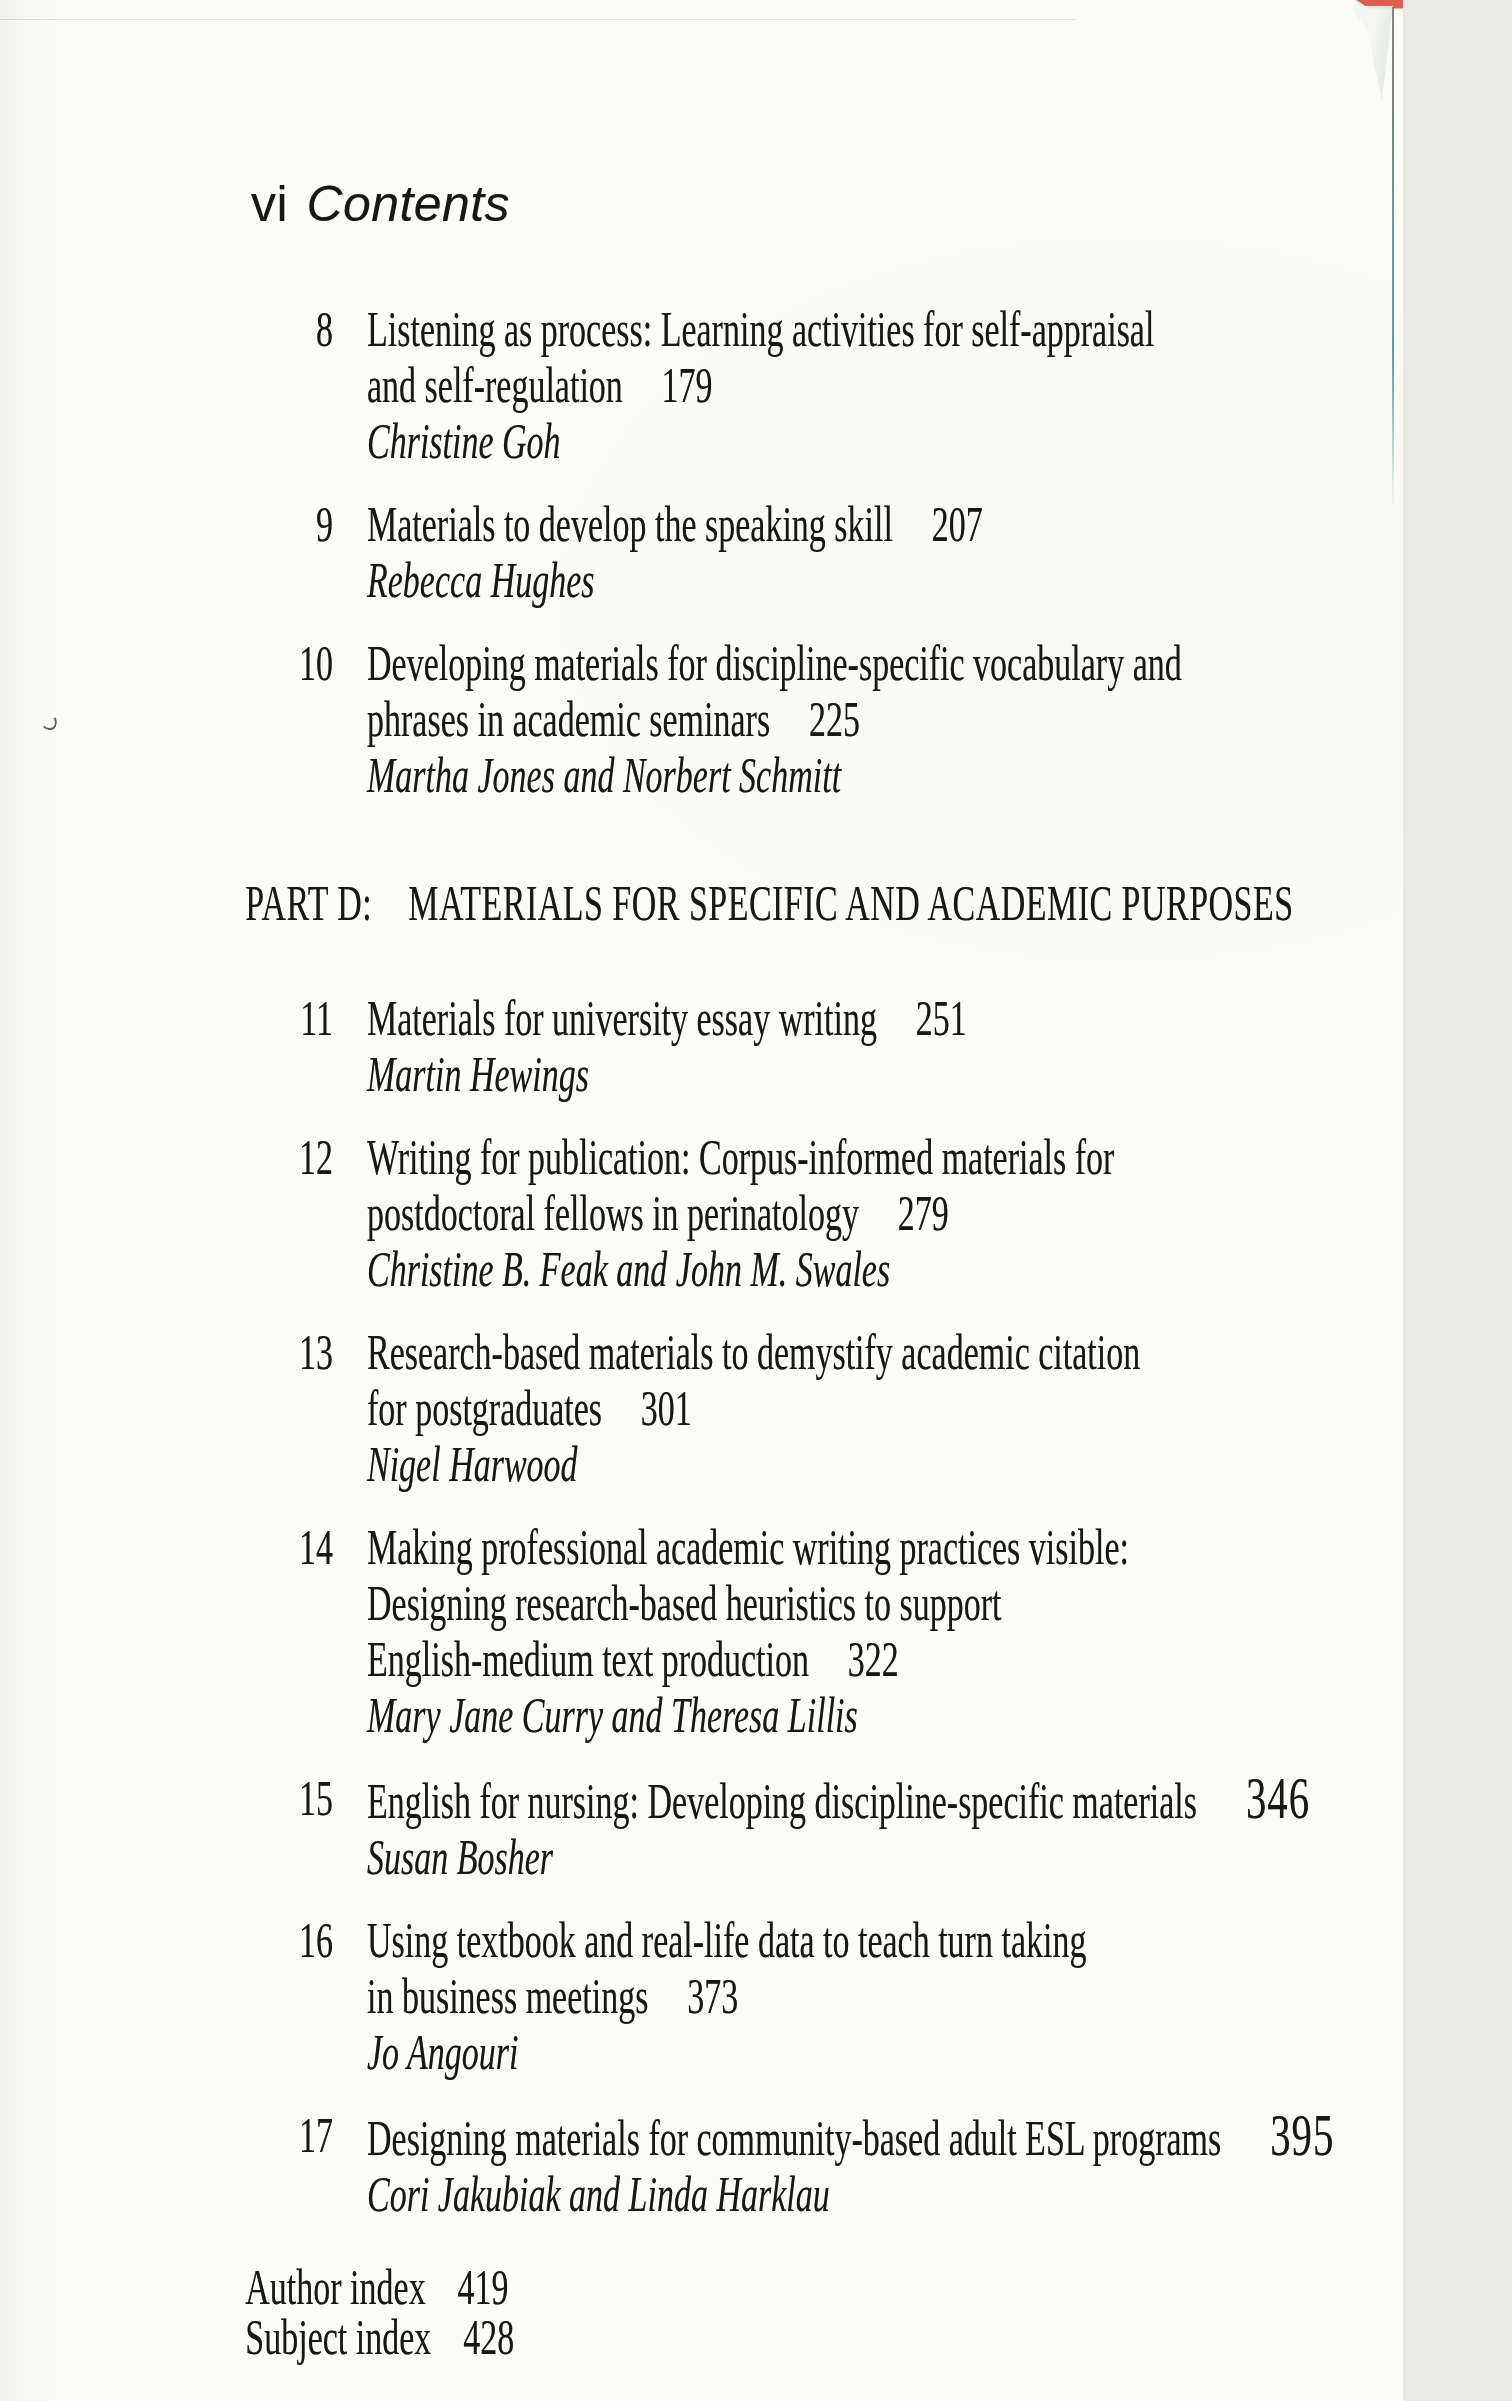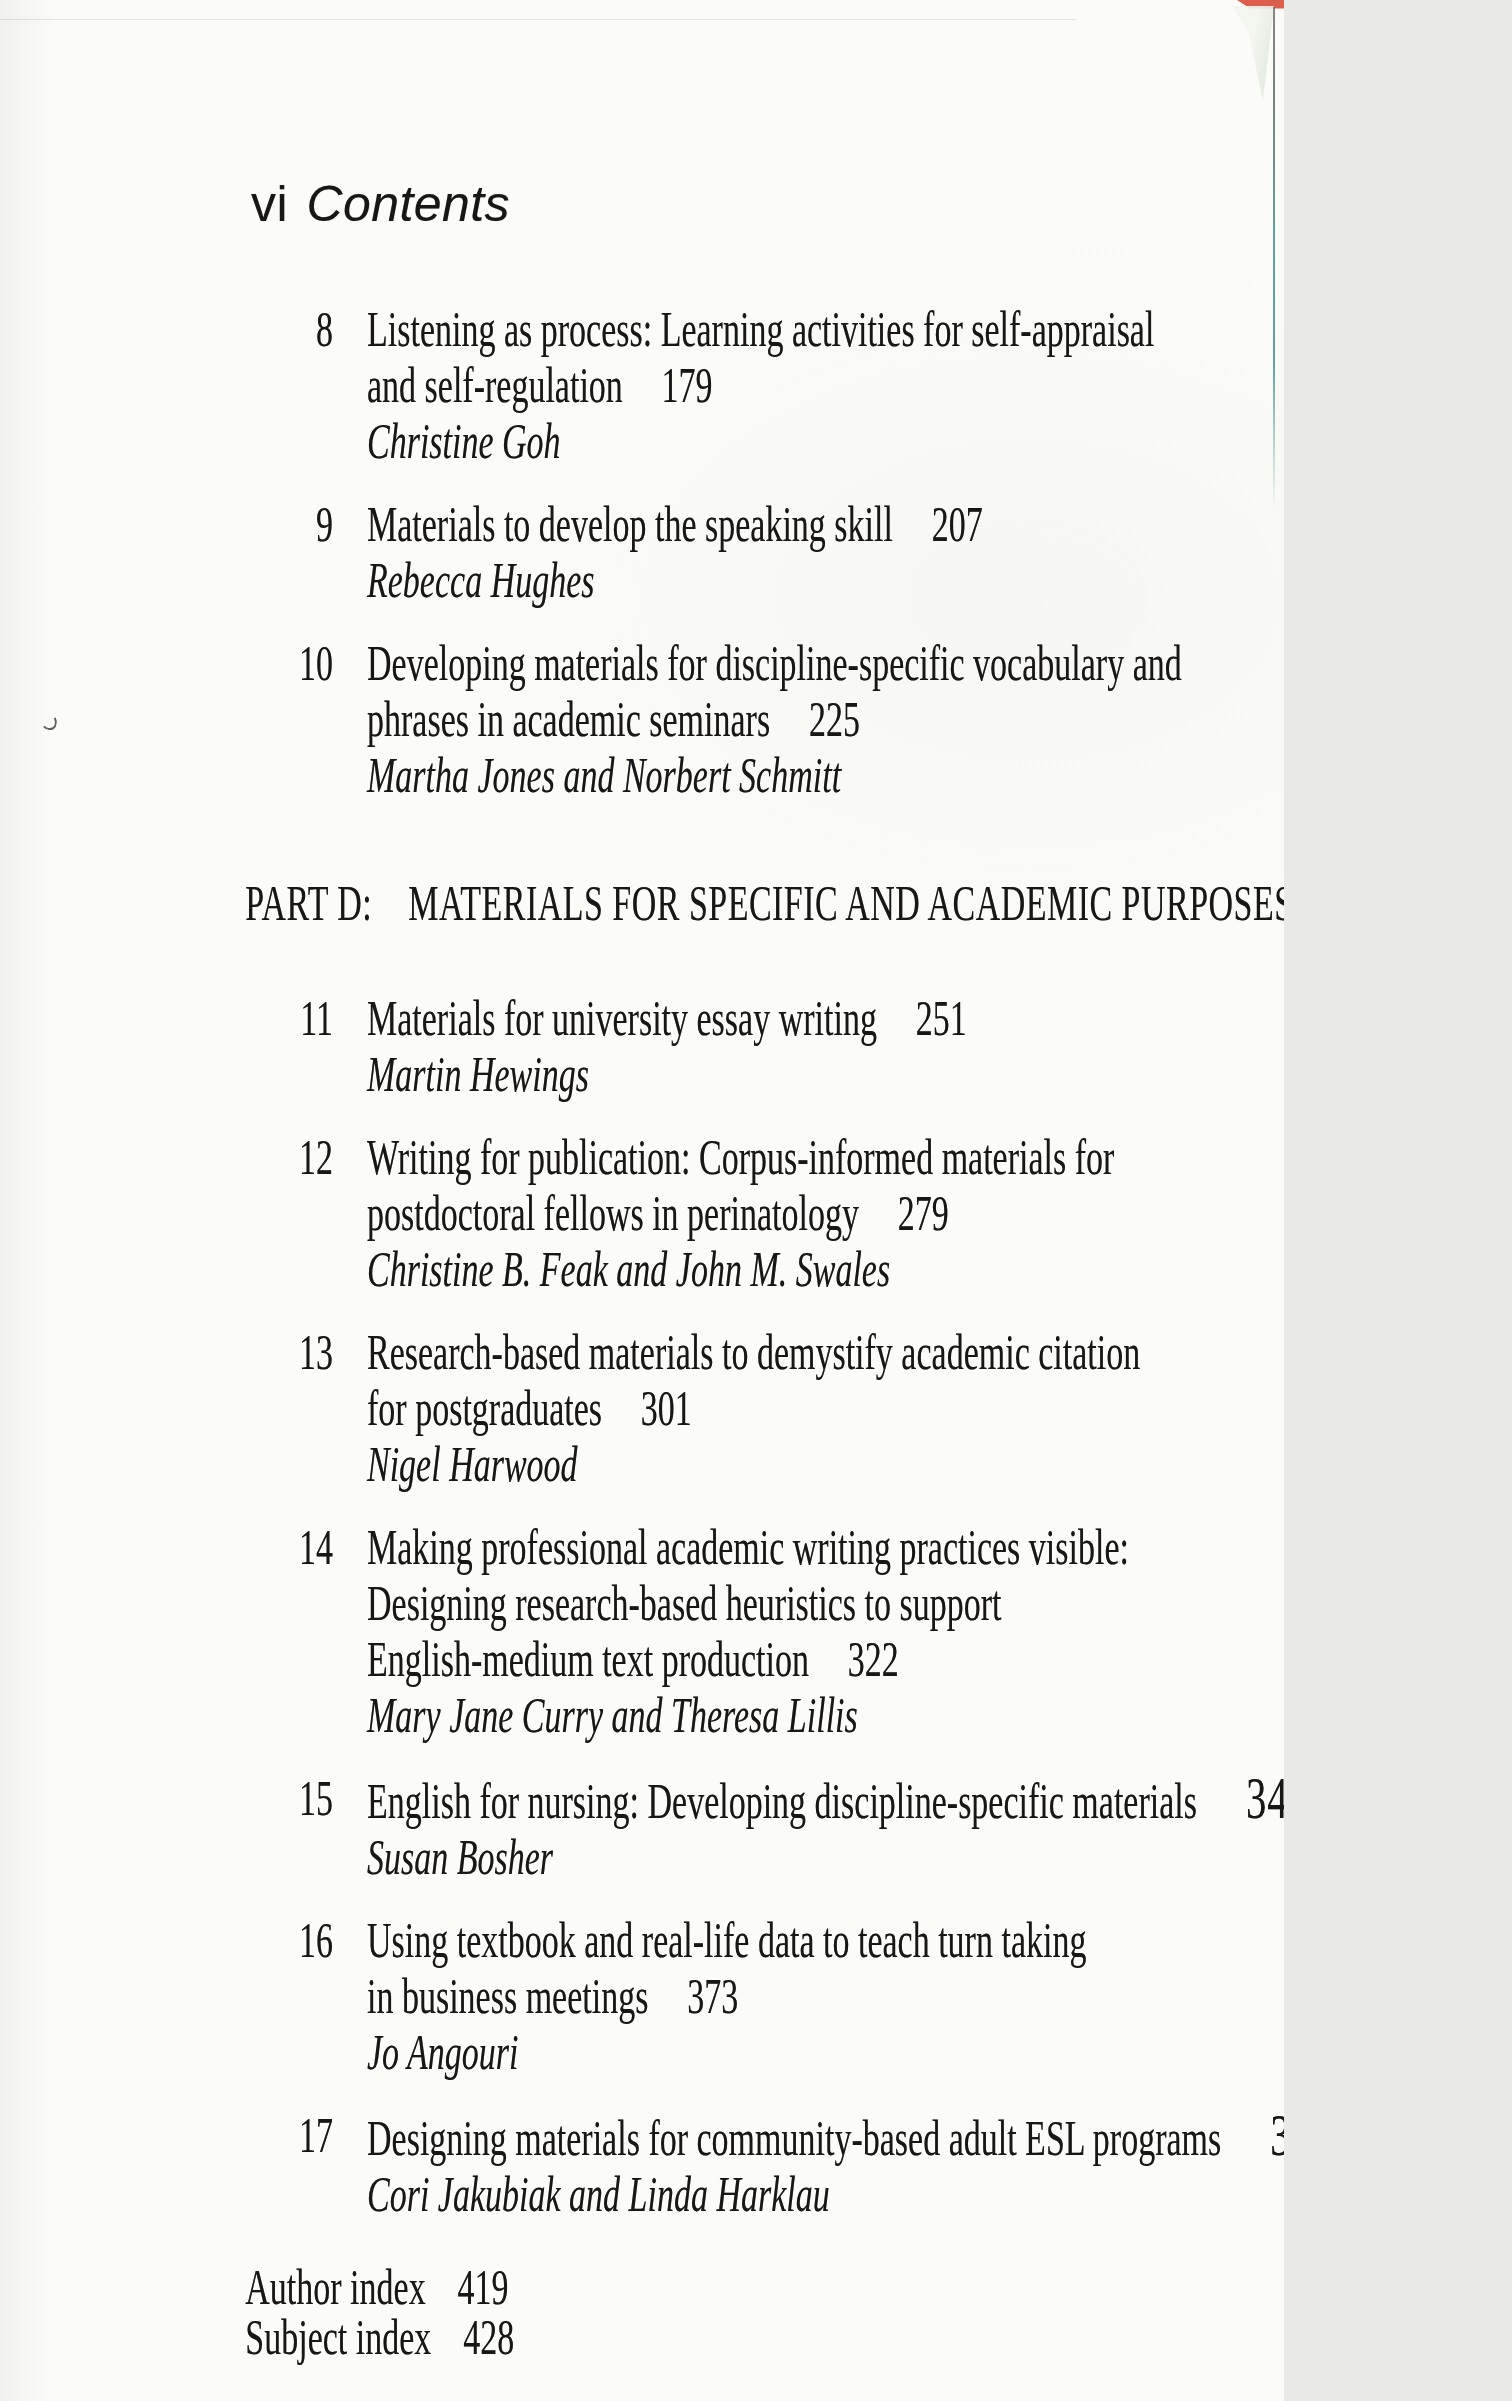--- a/index.html
+++ b/index.html
@@ -1,19 +1,19 @@
 <!DOCTYPE html>
 <html style="font-size:11.5px"><head>
 <meta charset="utf-8">
 <style>
   html, body { margin: 0; padding: 0; background: #e9e9e6; }
 
   .page {
     position: relative;
-    width: 1284px;
+    width: 1403px;
     height: 2401px;
     overflow: hidden;
     background:
       radial-gradient(1004px 646px at 80% 25%, rgba(236,238,232,0.30), transparent 60%),
       linear-gradient(90deg, #f1f1ed 0px, #fbfbf8 57px),
       #fbfbf8;
     font-family: "Liberation Serif", serif;
     color: #181715;
   }
 

